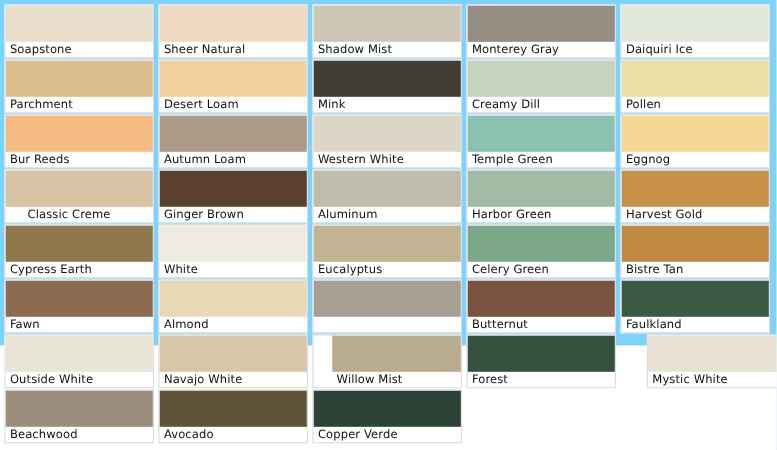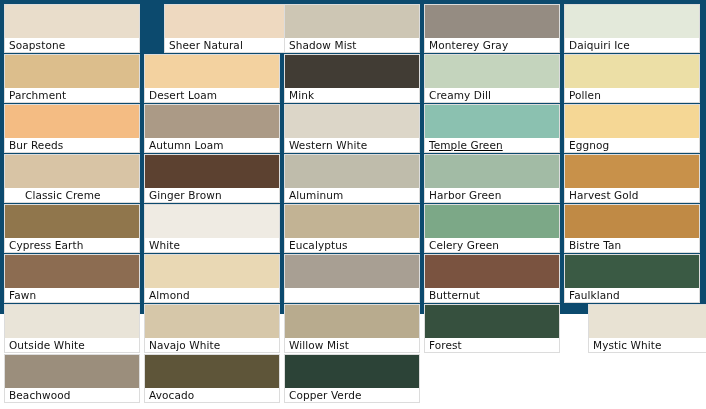--- a/index.html
+++ b/index.html
@@ -17,21 +17,21 @@
   #swatch-grid {
     width: 706px;
     height: 314px;
     box-sizing: border-box;
     padding: 4px 0 0 4px;
     display: grid;
     grid-template-columns: repeat(5, 136px);
     grid-template-rows: repeat(8, 50px);
     column-gap: 4px;
     row-gap: 0px;
-    background: #0c4a6e;
+    background: #7dd3fc;
   }
   .swatch-cell {
     width: 136px;
     height: 49px;
     box-sizing: border-box;
     border: 1px solid #dcdcdc;
     background: #ffffff;
     display: flex;
     flex-direction: column;
     overflow: hidden;
@@ -56,21 +56,21 @@
   }
 </style>
 </head>
 <body style="background: rgb(255, 255, 255);">
 
 <div id="swatch-grid">
     <div class="swatch-cell" style="border-color: rgb(220, 220, 220);">
       <div class="swatch-color" style="background-color: rgb(233, 221, 203);"></div>
       <div class="swatch-label" style="color: rgb(17, 17, 17);">Soapstone</div>
     </div>
-    <div class="swatch-cell" style="border-color: rgb(220, 220, 220); margin-left: 20px;">
+    <div class="swatch-cell" style="border-color: rgb(220, 220, 220);">
       <div class="swatch-color" style="background-color: rgb(238, 217, 192);"></div>
       <div class="swatch-label" style="color: rgb(17, 17, 17);">Sheer Natural</div>
     </div>
     <div class="swatch-cell" style="border-color: rgb(220, 220, 220);">
       <div class="swatch-color" style="background-color: rgb(205, 198, 180);"></div>
       <div class="swatch-label" style="color: rgb(17, 17, 17);">Shadow Mist</div>
     </div>
     <div class="swatch-cell" style="border-color: rgb(220, 220, 220);">
       <div class="swatch-color" style="background-color: rgb(149, 140, 130);"></div>
       <div class="swatch-label" style="color: rgb(17, 17, 17);">Monterey Gray</div>
@@ -104,21 +104,21 @@
       <div class="swatch-label" style="color: rgb(17, 17, 17);">Bur Reeds</div>
     </div>
     <div class="swatch-cell" style="border-color: rgb(220, 220, 220);">
       <div class="swatch-color" style="background-color: rgb(171, 154, 134);"></div>
       <div class="swatch-label" style="color: rgb(17, 17, 17);">Autumn Loam</div>
     </div>
     <div class="swatch-cell" style="border-color: rgb(220, 220, 220);">
       <div class="swatch-color" style="background-color: rgb(220, 214, 200);"></div>
       <div class="swatch-label" style="color: rgb(17, 17, 17);">Western White</div>
     </div>
-    <div class="swatch-cell" style="border-color: rgb(220, 220, 220); text-decoration: underline;">
+    <div class="swatch-cell" style="border-color: rgb(220, 220, 220);">
       <div class="swatch-color" style="background-color: rgb(139, 193, 176);"></div>
       <div class="swatch-label" style="color: rgb(17, 17, 17);">Temple Green</div>
     </div>
     <div class="swatch-cell" style="border-color: rgb(220, 220, 220);">
       <div class="swatch-color" style="background-color: rgb(245, 215, 149);"></div>
       <div class="swatch-label" style="color: rgb(17, 17, 17);">Eggnog</div>
     </div>
     <div class="swatch-cell" style="border-color: rgb(220, 220, 220);">
       <div class="swatch-color" style="background-color: rgb(216, 196, 165);"></div>
       <div class="swatch-label" style="color: rgb(17, 17, 17); margin-left: 16px;">Classic Creme</div>
@@ -180,21 +180,21 @@
       <div class="swatch-label" style="color: rgb(17, 17, 17);">Faulkland</div>
     </div>
     <div class="swatch-cell" style="border-color: rgb(220, 220, 220);">
       <div class="swatch-color" style="background-color: rgb(233, 228, 216);"></div>
       <div class="swatch-label" style="color: rgb(17, 17, 17);">Outside White</div>
     </div>
     <div class="swatch-cell" style="border-color: rgb(220, 220, 220);">
       <div class="swatch-color" style="background-color: rgb(214, 199, 169);"></div>
       <div class="swatch-label" style="color: rgb(17, 17, 17);">Navajo White</div>
     </div>
-    <div class="swatch-cell" style="border-color: rgb(220, 220, 220);">
+    <div class="swatch-cell" style="border-color: rgb(220, 220, 220); padding-left: 17px;">
       <div class="swatch-color" style="background-color: rgb(184, 171, 142);"></div>
       <div class="swatch-label" style="color: rgb(17, 17, 17);">Willow Mist</div>
     </div>
     <div class="swatch-cell" style="border-color: rgb(220, 220, 220);">
       <div class="swatch-color" style="background-color: rgb(54, 80, 62);"></div>
       <div class="swatch-label" style="color: rgb(17, 17, 17);">Forest</div>
     </div>
     <div class="swatch-cell" style="border-color: rgb(220, 220, 220); margin-left: 24px;">
       <div class="swatch-color" style="background-color: rgb(232, 226, 211);"></div>
       <div class="swatch-label" style="color: rgb(17, 17, 17);">Mystic White</div>

